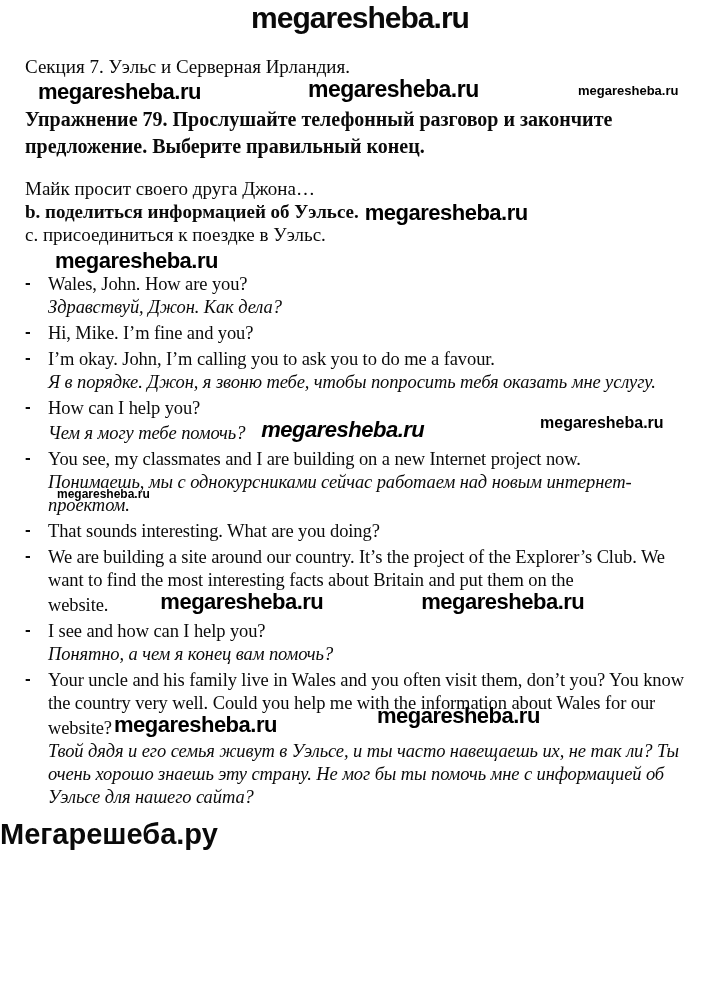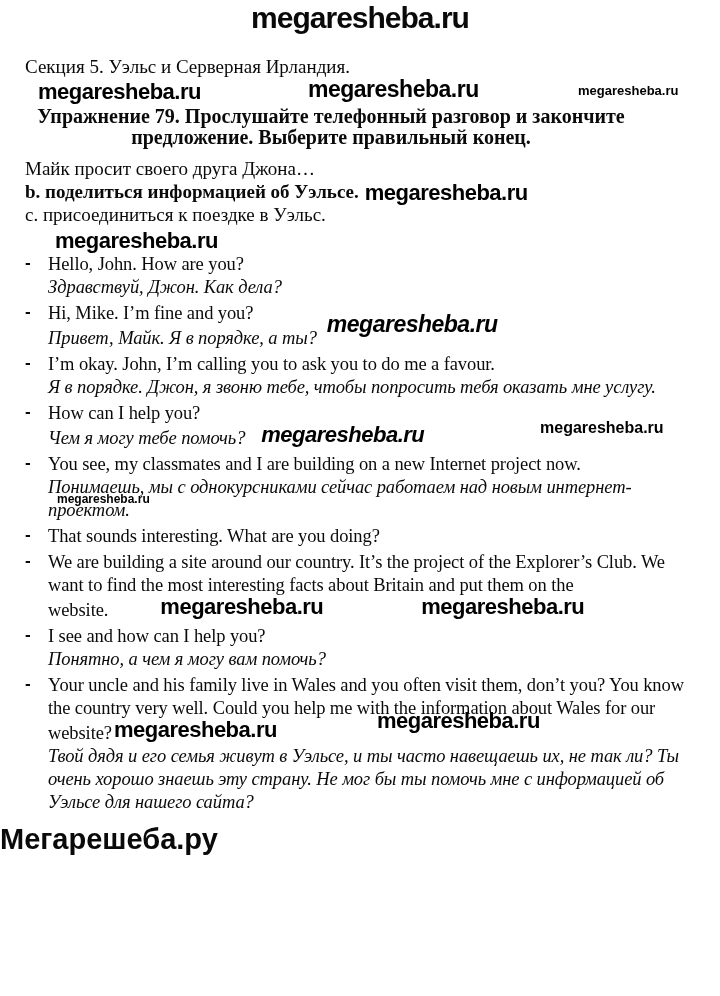--- a/index.html
+++ b/index.html
@@ -17,23 +17,23 @@
   .section-title{margin-top:20px;font-size:19px;line-height:24px;}
   .wm{
     font-family:"Liberation Sans",sans-serif;font-weight:bold;
     letter-spacing:-0.5px;white-space:nowrap;color:#000;
   }
   .wm-row{position:relative;height:25px;}
   .wm-row .w1{position:absolute;left:13px;top:0;font-size:22px;}
   .wm-row .w2{position:absolute;left:283px;top:-3px;font-size:23px;}
   .wm-row .w3{position:absolute;left:553px;top:4px;font-size:13px;letter-spacing:0;}
   .exercise-heading{
-    margin-top:2px;font-weight:bold;font-size:20px;line-height:21px;width:612px;text-align:center;
+    margin-top:2px;font-weight:bold;font-size:20px;line-height:27px;width:612px;
   }
-  .task{margin-top:10px;font-size:19px;line-height:22.5px;}
+  .task{margin-top:18px;font-size:19px;line-height:22.5px;}
   .opt-b{font-weight:bold;}
   .wm-inline-b{font-size:22px;margin-left:6px;vertical-align:-2px;}
   .wm-standalone{display:block;margin:1px 0 0 30px;font-size:22px;height:24px;}
   .dialogue{margin-top:1px;}
   .d-item{
     position:relative;padding-left:23px;width:650px;margin-bottom:3px;
     font-size:18.5px;line-height:23px;letter-spacing:-0.1px;
   }
   .bullet{
     position:absolute;left:0;top:-2px;font-weight:bold;font-size:17px;
@@ -53,21 +53,21 @@
     font-family:"Liberation Sans",sans-serif;font-weight:bold;font-size:29px;line-height:32px;
   }
 </style>
 </head>
 <body>
 
 <div class="top-title">megaresheba.ru</div>
 
 <div class="content">
 
-  <div class="section-title">Секция 5. Уэльс и Серверная Ирландия.</div>
+  <div class="section-title">Секция 7. Уэльс и Серверная Ирландия.</div>
 
   <div class="wm-row">
     <span class="wm w1">megaresheba.ru</span>
     <span class="wm w2">megaresheba.ru</span>
     <span class="wm w3">megaresheba.ru</span>
   </div>
 
   <div class="exercise-heading">Упражнение 79.  Прослушайте телефонный разговор и закончите предложение. Выберите правильный конец.</div>
 
   <div class="task">
@@ -75,28 +75,27 @@
     <p><span class="opt-b">b. поделиться информацией об Уэльсе.</span><span class="wm wm-inline-b">megaresheba.ru</span></p>
     <p>c. присоединиться к поездке в Уэльс.</p>
   </div>
 
   <span class="wm wm-standalone">megaresheba.ru</span>
 
   <div class="dialogue">
 
     <div class="d-item">
       <span class="bullet">-</span>
-      <p>Hello, John. How are you?</p>
+      <p>Wales, John. How are you?</p>
       <p class="ru">Здравствуй, Джон. Как дела?</p>
     </div>
 
     <div class="d-item">
       <span class="bullet">-</span>
       <p>Hi, Mike. I’m fine and you?</p>
-      <p class="ru"><span>Привет, Майк. Я в порядке, а ты?</span><span class="wm wm-mid">megaresheba.ru</span></p>
     </div>
 
     <div class="d-item">
       <span class="bullet">-</span>
       <p>I’m okay. John, I’m calling you to ask you to do me a favour.</p>
       <p class="ru">Я в порядке. Джон, я звоню тебе, чтобы попросить тебя оказать мне услугу.</p>
     </div>
 
     <div class="d-item">
       <span class="bullet">-</span>
@@ -118,21 +117,21 @@
     </div>
 
     <div class="d-item">
       <span class="bullet">-</span>
       <p><span>We are building a site around our country. It’s the project of the Explorer’s Club. We want to find the most interesting facts about Britain and put them on the website.</span><span class="wm wm-site7a">megaresheba.ru</span><span class="wm wm-site7b">megaresheba.ru</span></p>
     </div>
 
     <div class="d-item">
       <span class="bullet">-</span>
       <p>I see and how can I help you?</p>
-      <p class="ru">Понятно, а чем я могу вам помочь?</p>
+      <p class="ru">Понятно, а чем я конец вам помочь?</p>
     </div>
 
     <div class="d-item">
       <span class="bullet">-</span>
       <p><span>Your uncle and his family live in Wales and you often visit them, don’t you? You know the country very well. Could you help me with the information about Wales for our website?</span><span class="wm wm-site9a">megaresheba.ru</span><span class="wm wm-site9b">megaresheba.ru</span></p>
       <p class="ru">Твой дядя и его семья живут в Уэльсе, и ты часто навещаешь их, не так ли? Ты очень хорошо знаешь эту страну. Не мог бы ты помочь мне с информацией об Уэльсе для нашего сайта?</p>
     </div>
 
   </div>
 </div>

